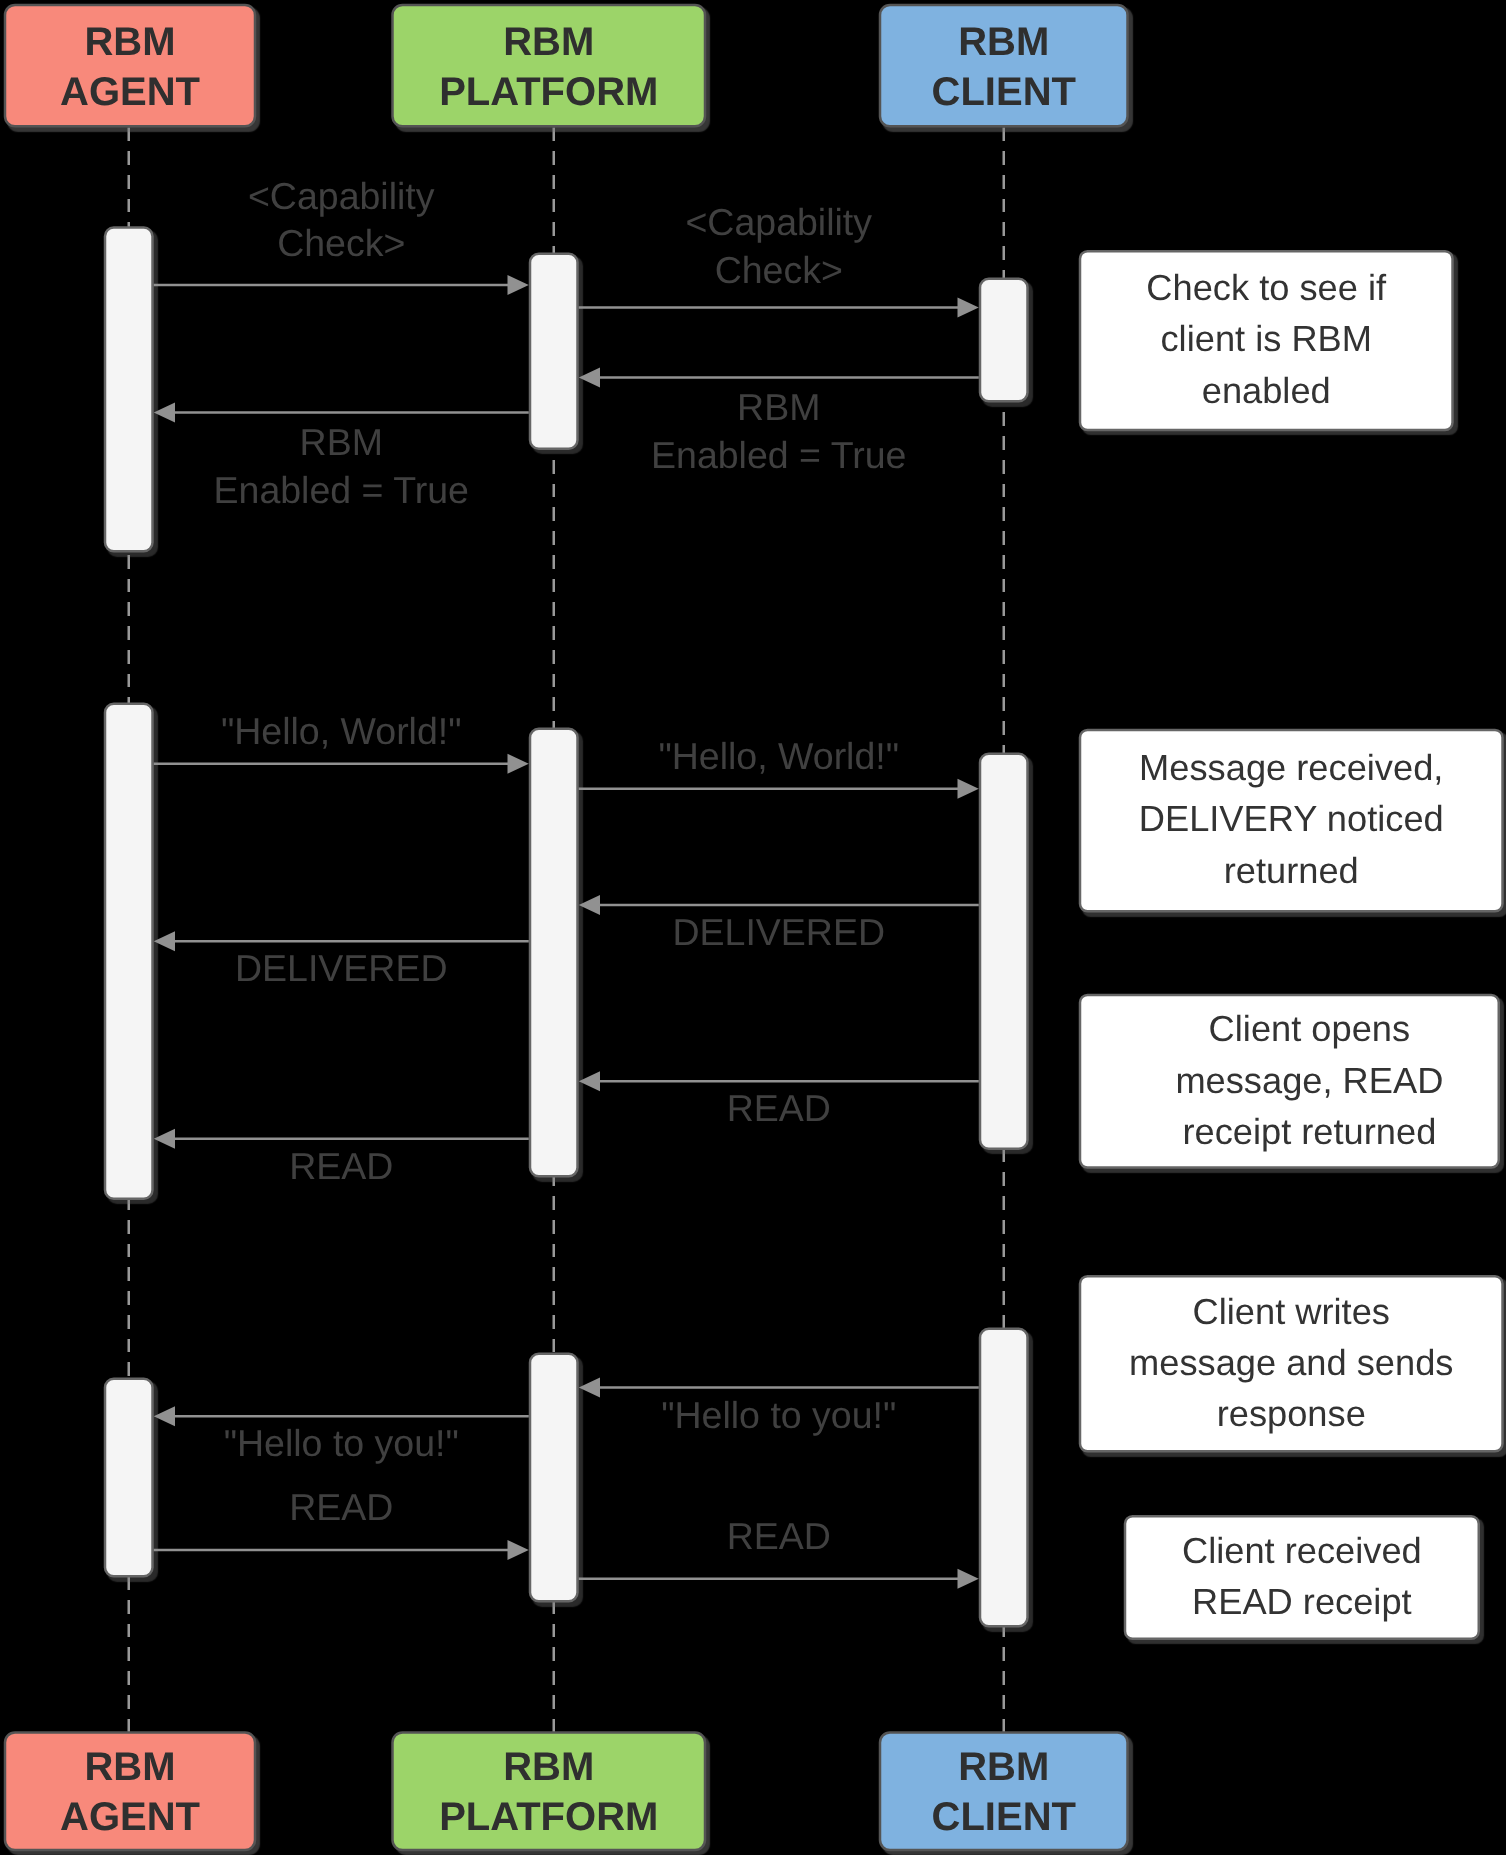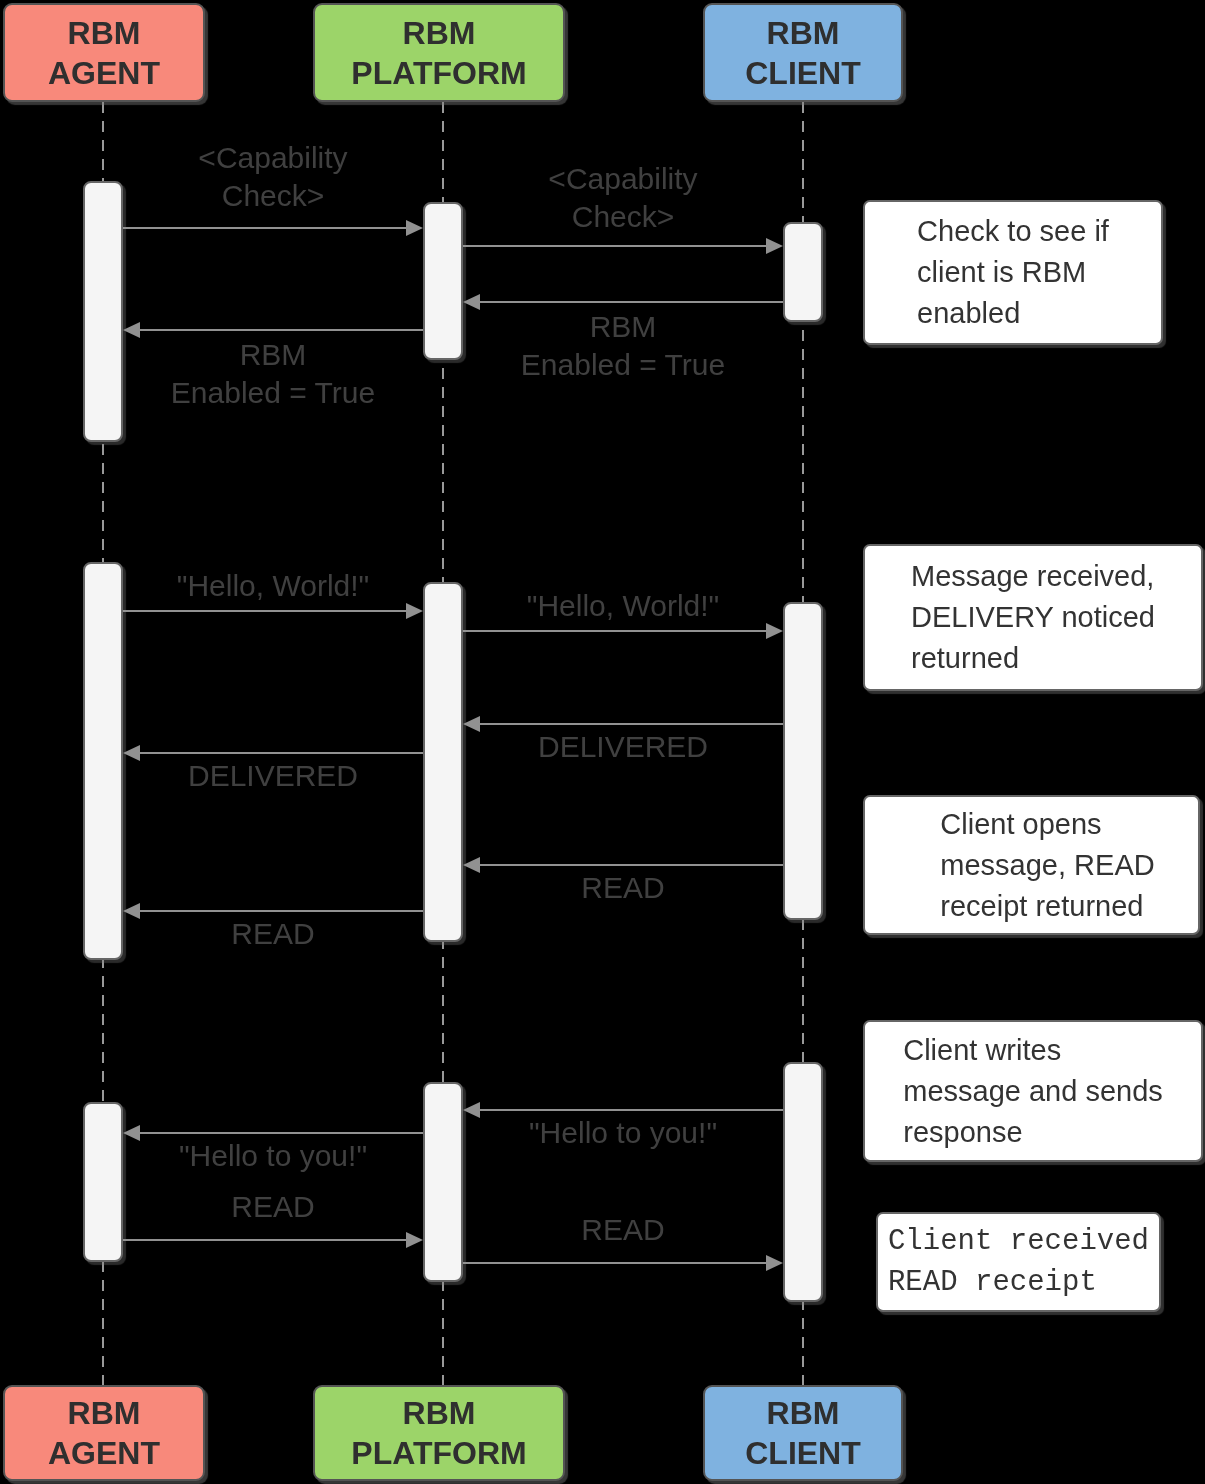--- a/index.html
+++ b/index.html
@@ -31,21 +31,21 @@
   .arrow.right .head{right:0;border-top:8px solid transparent;border-bottom:8px solid transparent;border-left:17px solid #919191;}
   .arrow.left  .head{left:0;border-top:8px solid transparent;border-bottom:8px solid transparent;border-right:17px solid #919191;}
   .msg-label{
     position:absolute;color:#404040;font-size:30px;line-height:38px;
     text-align:center;white-space:pre-line;
   }
   .note{
     position:absolute;display:flex;align-items:center;justify-content:center;
     background:#fff;border:2px solid #666;border-radius:7px;box-sizing:border-box;
     box-shadow:3px 3px 1px rgba(120,120,120,0.4);
-    color:#333;font-size:29px;line-height:41px;text-align:left;white-space:pre-line;
+    color:#333;font-size:29px;line-height:41px;text-align:center;white-space:pre-line;
   }
 </style>
 </head>
 <body>
 
 <div class="stage">
 
   <div class="lifeline" style="left:102px;"></div>
   <div class="lifeline" style="left:442px;"></div>
   <div class="lifeline" style="left:802px;"></div>
@@ -158,25 +158,25 @@
 
   <div class="arrow right" style="left:463px;top:1255px;width:320px;">
       <div class="shaft"></div>
       <div class="head"></div>
     </div>
   <div class="msg-label" style="left:463px;top:1211px;width:320px;">READ</div>
 
   <div class="note" style="left:863px;top:200px;width:300px;height:145px;">Check to see if
 client is RBM
 enabled</div>
-  <div class="note" style="left:863px;top:544px;width:340px;height:147px;">Message received,
+  <div class="note" style="left:863px;top:583px;width:340px;height:147px;">Message received,
 DELIVERY noticed
 returned</div>
   <div class="note" style="left:863px;top:795px;width:337px;height:140px;padding-left:32px;">Client opens
 message, READ
 receipt returned</div>
   <div class="note" style="left:863px;top:1020px;width:340px;height:142px;">Client writes
 message and sends
 response</div>
-  <div class="note" style="left:876px;top:1212px;width:285px;height:100px;font-family:Liberation Mono, monospace;">Client received
+  <div class="note" style="left:899px;top:1212px;width:285px;height:100px;">Client received
 READ receipt</div>
 
 </div>
 
 </body></html>

